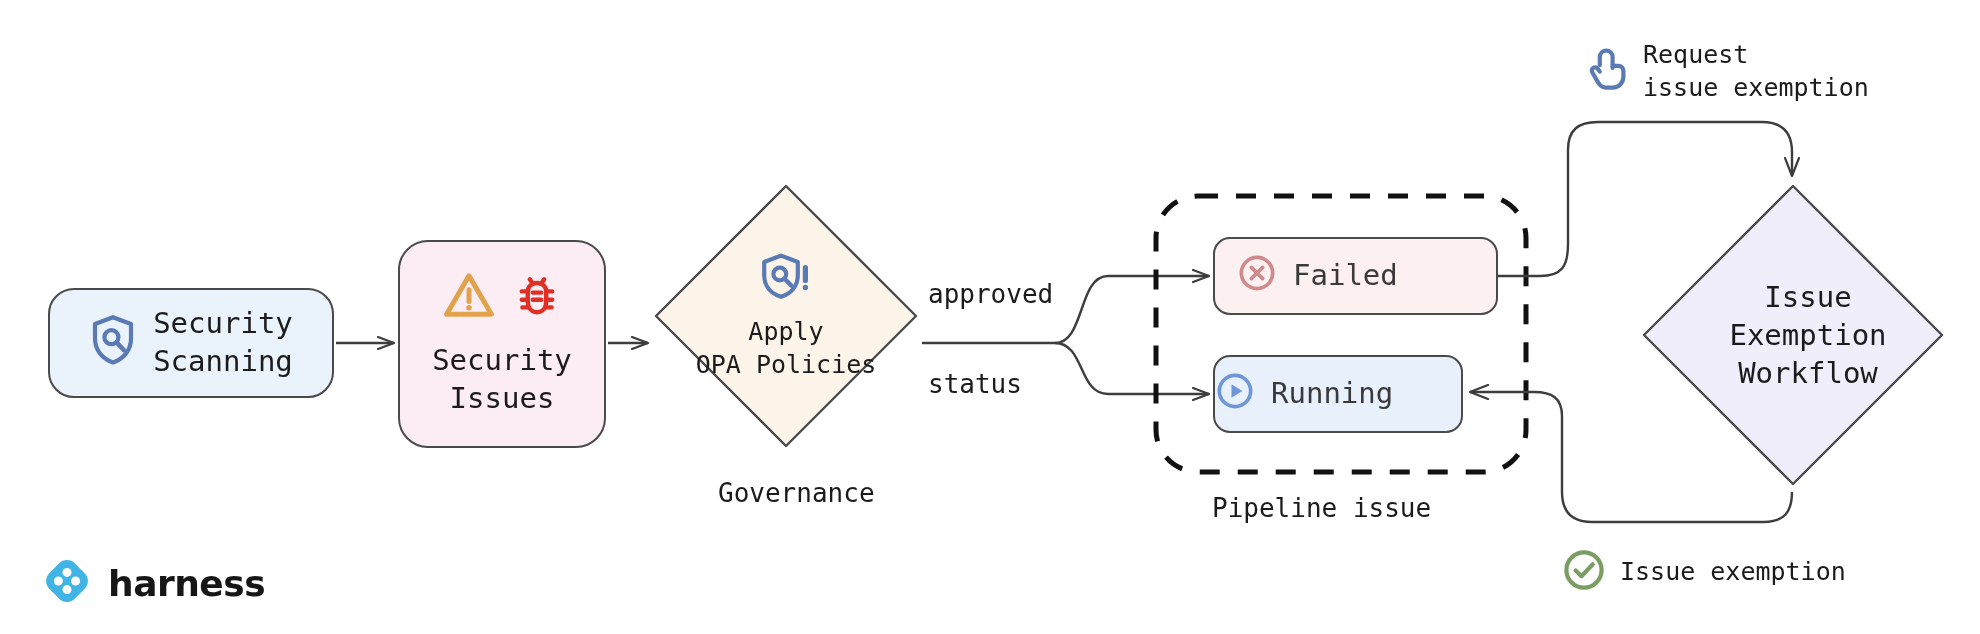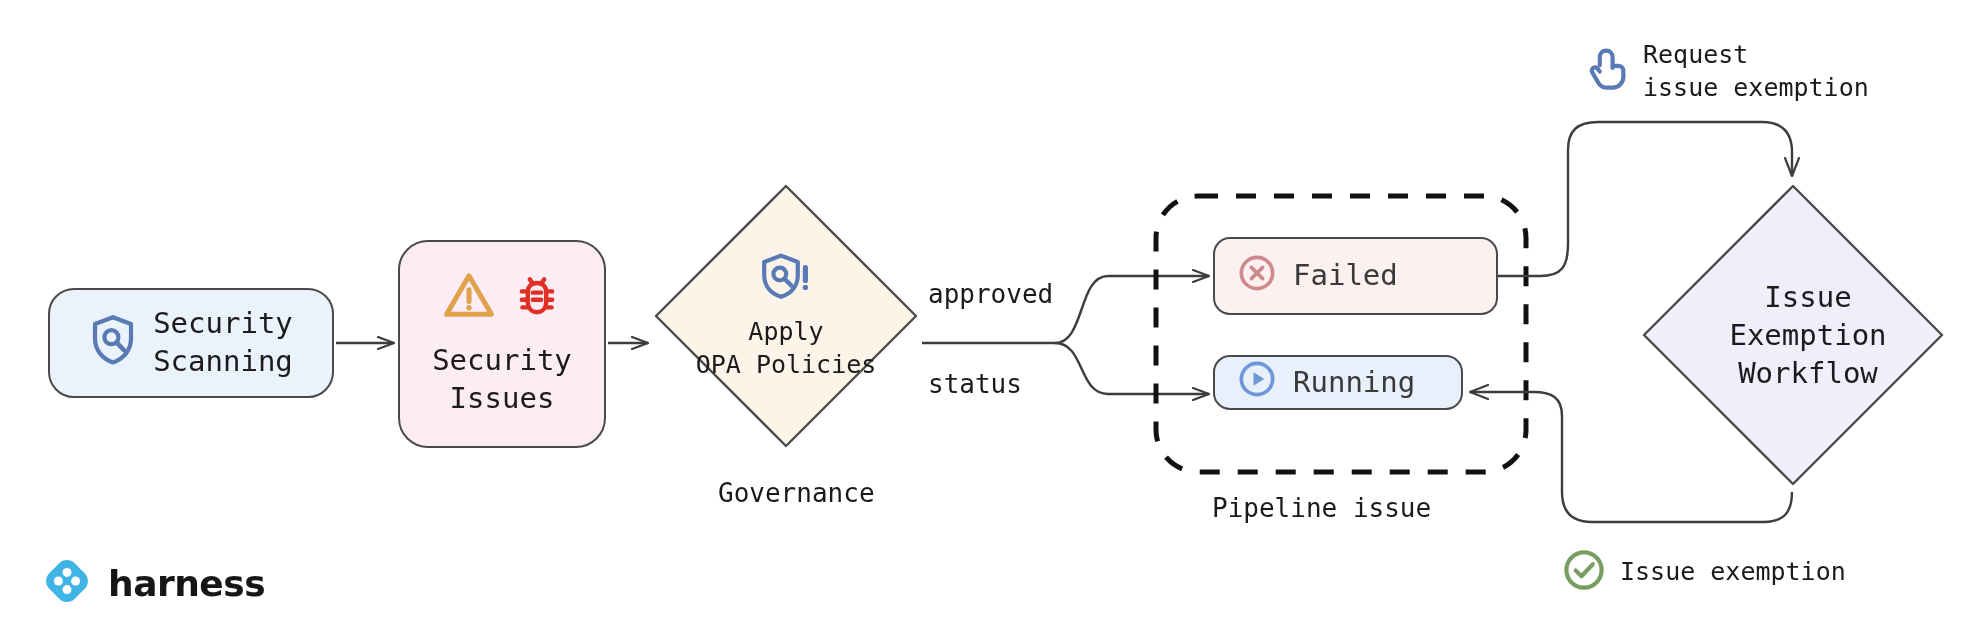--- a/index.html
+++ b/index.html
@@ -89,25 +89,25 @@
   
   #n-failed {
     left: 1213px; top: 237px; width: 285px; height: 78px;
     background: #fdf0f1;
     flex-direction: row; gap: 16px;
     font-size: 29px; border-radius: 17px;
     justify-content: flex-start; padding-left: 22px;
     border-width: 2px;
   }
   #n-running {
-    left: 1213px; top: 355px; width: 250px; height: 55px;
+    left: 1213px; top: 355px; width: 250px; height: 78px;
     background: #e7f0fb;
     flex-direction: row; gap: 16px;
     font-size: 29px; border-radius: 17px;
-    justify-content: flex-start; padding-left: 22px;
+    justify-content: flex-start; 
     border-width: 2px;
   }
   #n-failed .lbl, #n-running .lbl { color: #3a3a3a; }
 
   
   .caption {
     position: absolute;
     font-family: "DejaVu Sans Mono", monospace;
     color: #1b1b1b;
     white-space: pre;

